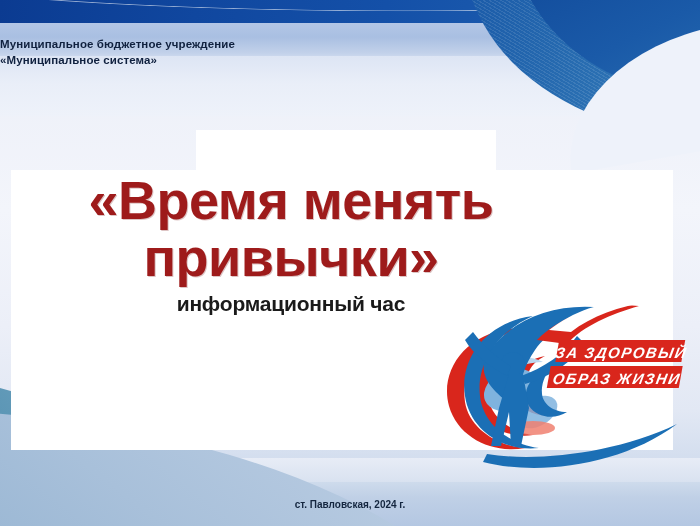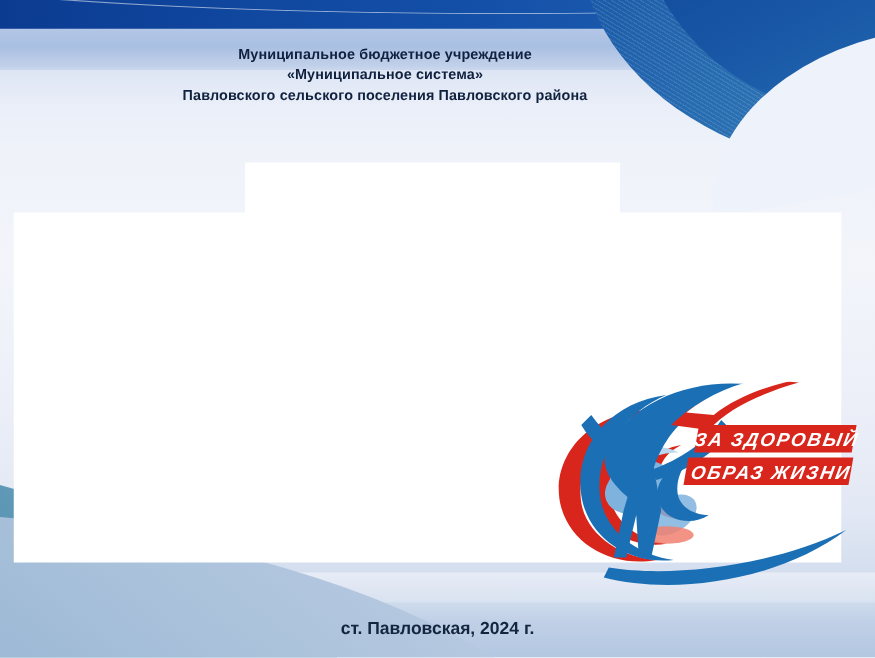--- a/index.html
+++ b/index.html
@@ -140,21 +140,21 @@
     width: 700px;
     height: 24px;
     background: linear-gradient(180deg, #e7ecf6 0%, #d9e2f0 100%);
   }
 
   
   .header {
     position: absolute;
     top: 36px; left: 0;
     width: 616px;
-    text-align: center;
+    text-align: left;
     line-height: 1.42;
     z-index: 30;
   }
   .header-line {
     font-size: 11.5px;
     font-weight: bold;
     color: #10213f;
     letter-spacing: 0.1px;
   }
 
@@ -220,21 +220,21 @@
   
   .footer {
     position: absolute;
     bottom: 14px;
     left: 0;
     width: 700px;
     text-align: center;
     z-index: 30;
   }
   .footer-text {
-    font-size: 14px;
+    font-size: 10px;
     font-weight: bold;
     color: #14263f;
   }
 </style>
 </head>
 <body>
 
 <div class="slide">
 
   <div class="bottom-band"></div>
@@ -248,26 +248,30 @@
   <div class="top-band-curve"></div>
 
   <div class="swoosh-tr"></div>
   <div class="swoosh-tr-tex"></div>
   <div class="swoosh-tr2"></div>
   <div class="swoosh-tr-white"></div>
 
   <div class="header">
     <div class="header-line">Муниципальное бюджетное учреждение</div>
     <div class="header-line">«Муниципальное система»</div>
-    <div class="header-line">Павловского сельского поселения Павловского района</div>
   </div>
 
   <div class="panel-small"></div>
   <div class="panel-main"></div>
 
+  <div class="title-wrap">
+    <div class="title">«Время менять</div>
+    <div class="title">привычки»</div>
+    <div class="subtitle">информационный час</div>
+  </div>
 
   <div class="logo">
     <svg width="270" height="180" viewBox="0 0 270 180" xmlns="http://www.w3.org/2000/svg">
 
       <g>
         <path d="M95,32 C42,34 14,74 24,110 C33,142 68,158 100,152 C72,150 44,132 40,106 C35,74 60,44 95,32 Z" fill="#D9261C"></path>
         <path d="M106,46 C66,48 44,76 50,104 C56,130 84,143 108,139 C86,136 66,122 63,101 C59,76 79,54 106,46 Z" fill="#D9261C"></path>
         <path d="M120,60 C96,64 84,82 90,100 C96,116 116,123 131,118 C115,114 104,104 102,92 C100,76 108,66 120,60 Z" fill="#D9261C"></path>
       </g>
 

